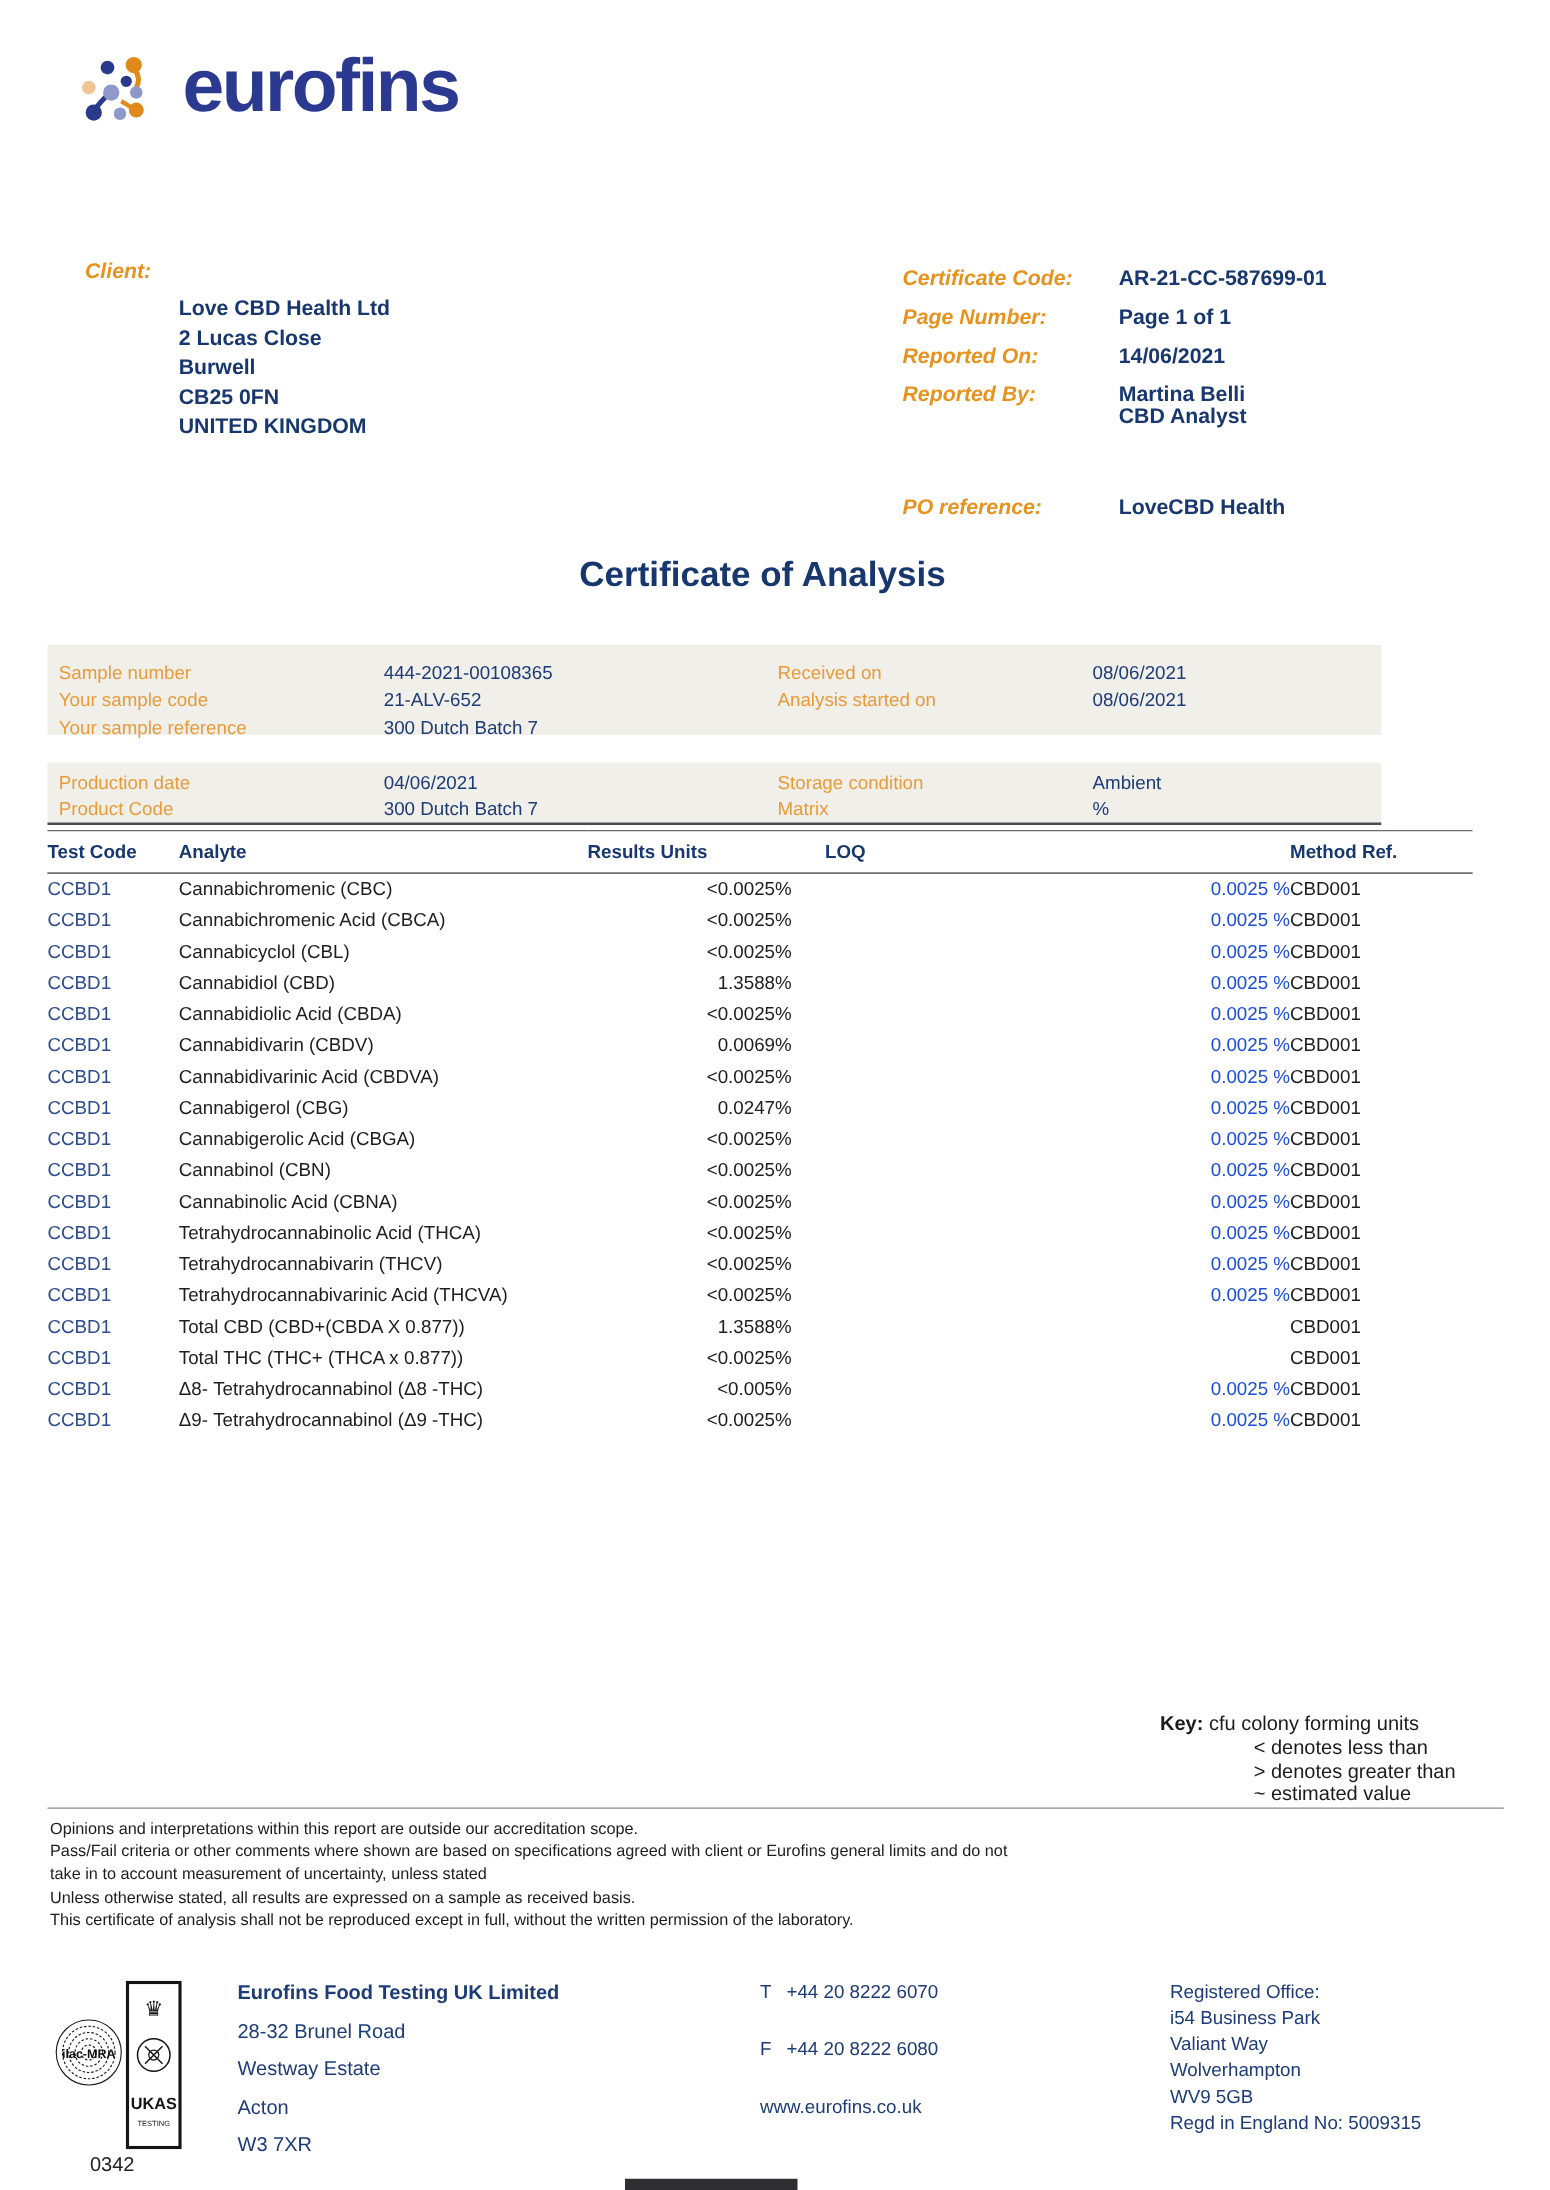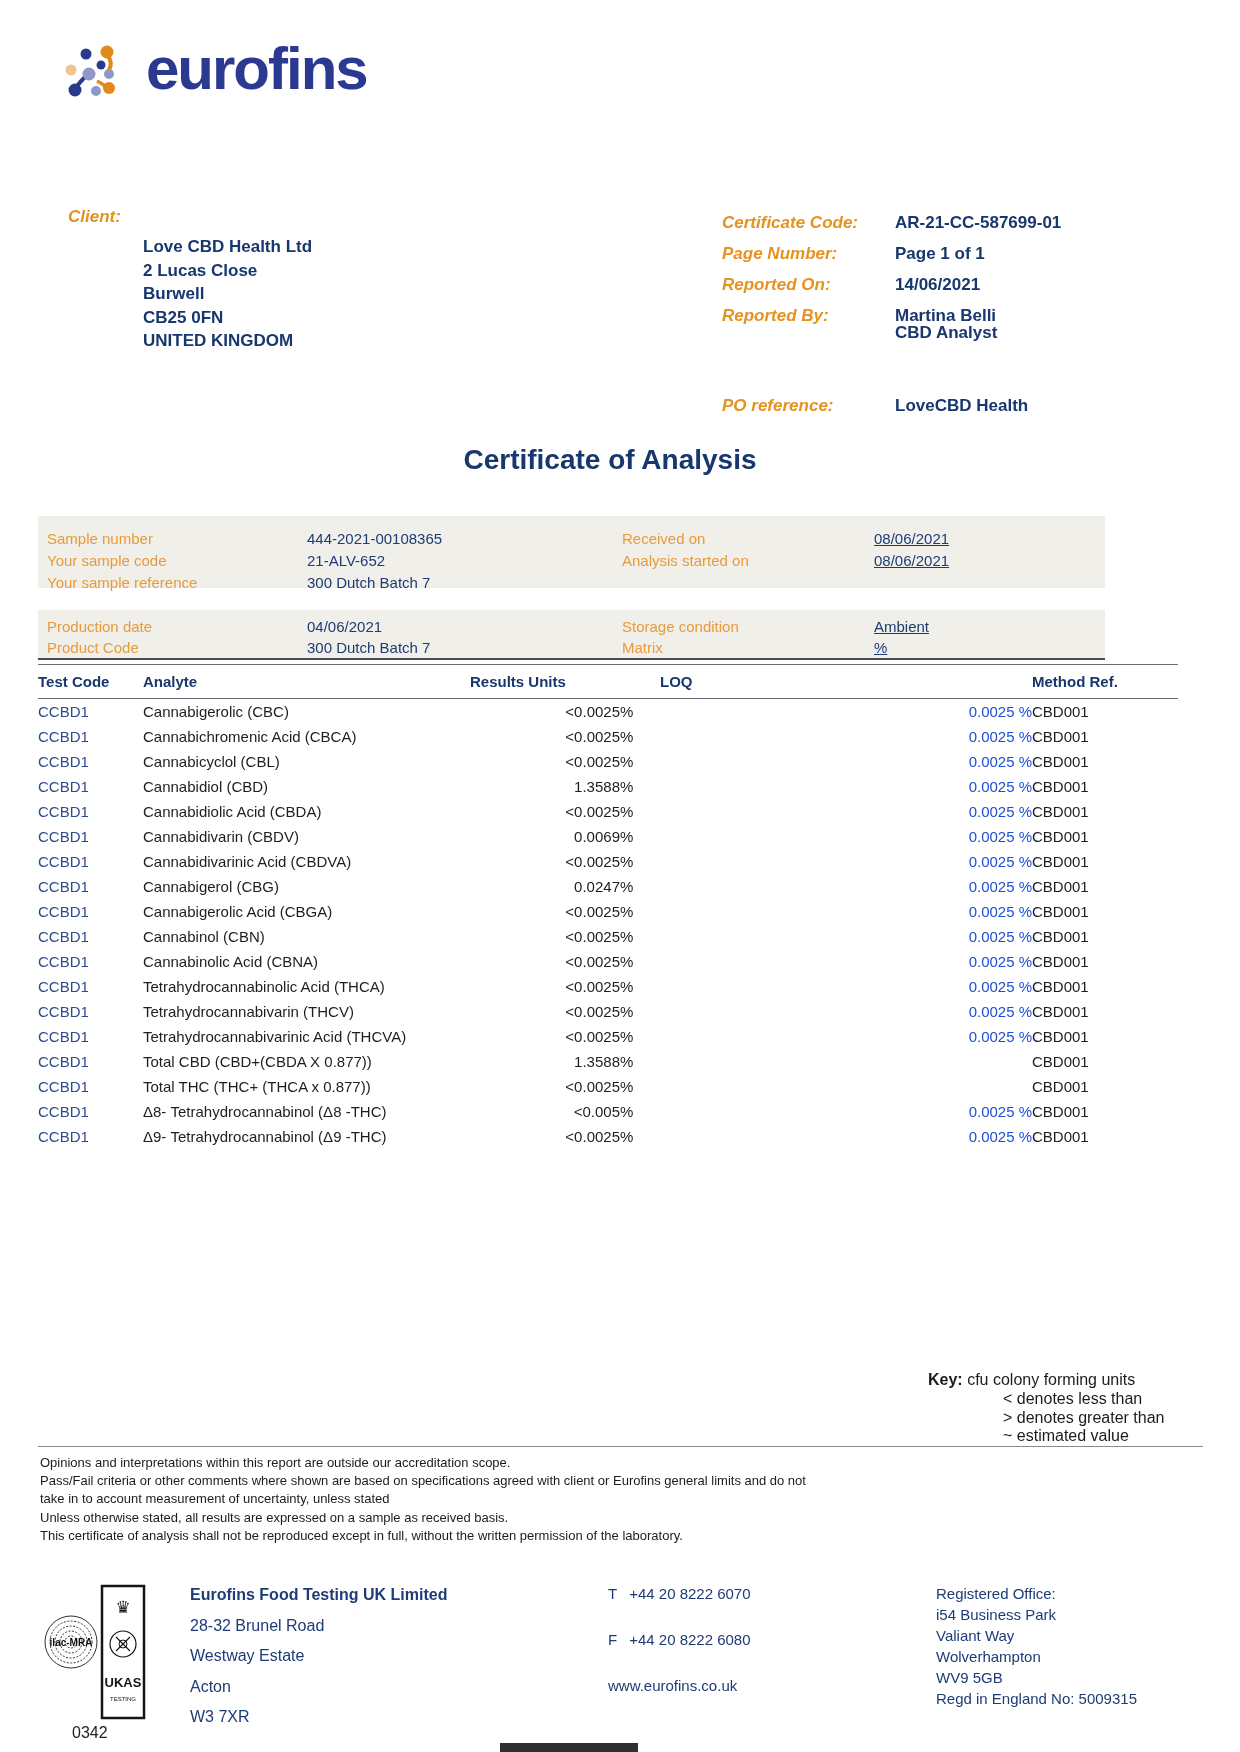--- a/index.html
+++ b/index.html
@@ -31,21 +31,21 @@
     font-size:28px; font-weight:bold; color:#17376e;
   }
 
   
   .panel { background:#f1efe9; left:38px; width:1067px; }
   .panel-1 { top:516px; height:72px; }
   .panel-2 { top:610px; height:48px; border-bottom:2px solid #4b4b55; }
   .p-lbl { color:#e89b3a; font-size:15px; position:absolute; }
   .p-val { color:#1d3c77; font-size:15px; position:absolute; }
   .px-l1 { left:9px; }  .px-v1 { left:269px;text-align:right; }
-  .px-l2 { left:584px; } .px-v2 { left:836px;text-decoration:underline; }
+  .px-l2 { left:584px; } .px-v2 { left:836px; }
   .p1-r1 { top:14px; } .p1-r2 { top:36px; } .p1-r3 { top:58px; }
   .p2-r1 { top:8px; }  .p2-r2 { top:29px; }
 
   
   table.results {
     position:absolute; left:38px; top:664px; width:1140px;
     border-collapse:collapse; table-layout:fixed; font-size:15px;
   }
   col.c1{width:105px;} col.c2{width:327px;} col.c3{width:150px;}
   col.c4{width:40px;}  col.c5{width:372px;} col.c6{width:146px;}
@@ -166,21 +166,21 @@
         <th class="h-test">Test Code</th>
         <th class="h-analyte">Analyte</th>
         <th class="h-results" colspan="2">Results Units</th>
         <th class="h-loq">LOQ</th>
         <th class="h-method">Method Ref.</th>
       </tr>
     </thead>
     <tbody>
         <tr>
           <td class="cell-test-code">CCBD1</td>
-          <td class="cell-analyte">Cannabigerolic (CBC)</td>
+          <td class="cell-analyte">Cannabichromenic (CBC)</td>
           <td class="cell-result">&lt;0.0025</td>
           <td class="cell-units">%</td>
           <td class="cell-loq">0.0025 %</td>
           <td class="cell-method-ref">CBD001</td>
         </tr>
         <tr>
           <td class="cell-test-code">CCBD1</td>
           <td class="cell-analyte">Cannabichromenic Acid (CBCA)</td>
           <td class="cell-result">&lt;0.0025</td>
           <td class="cell-units">%</td>

